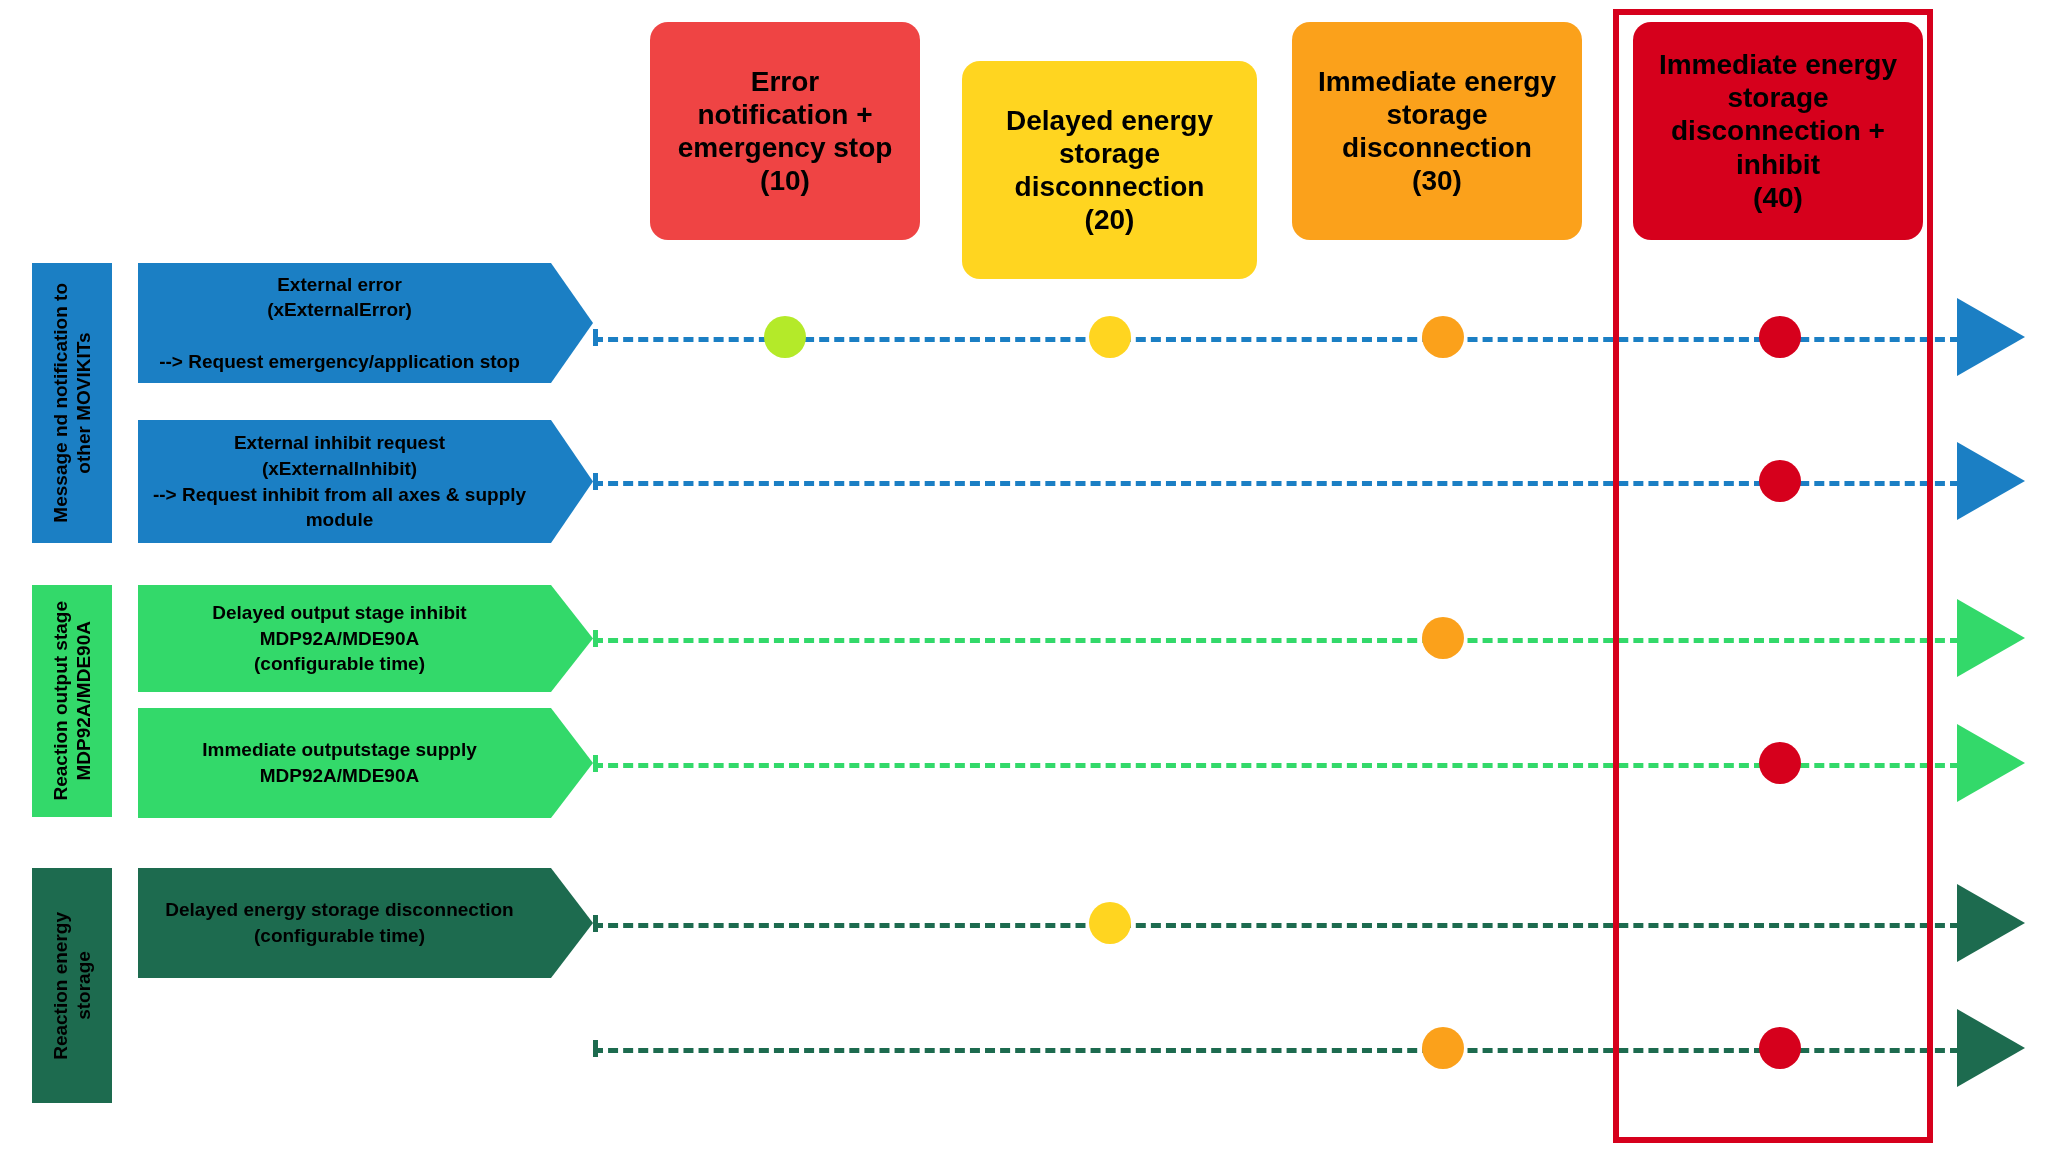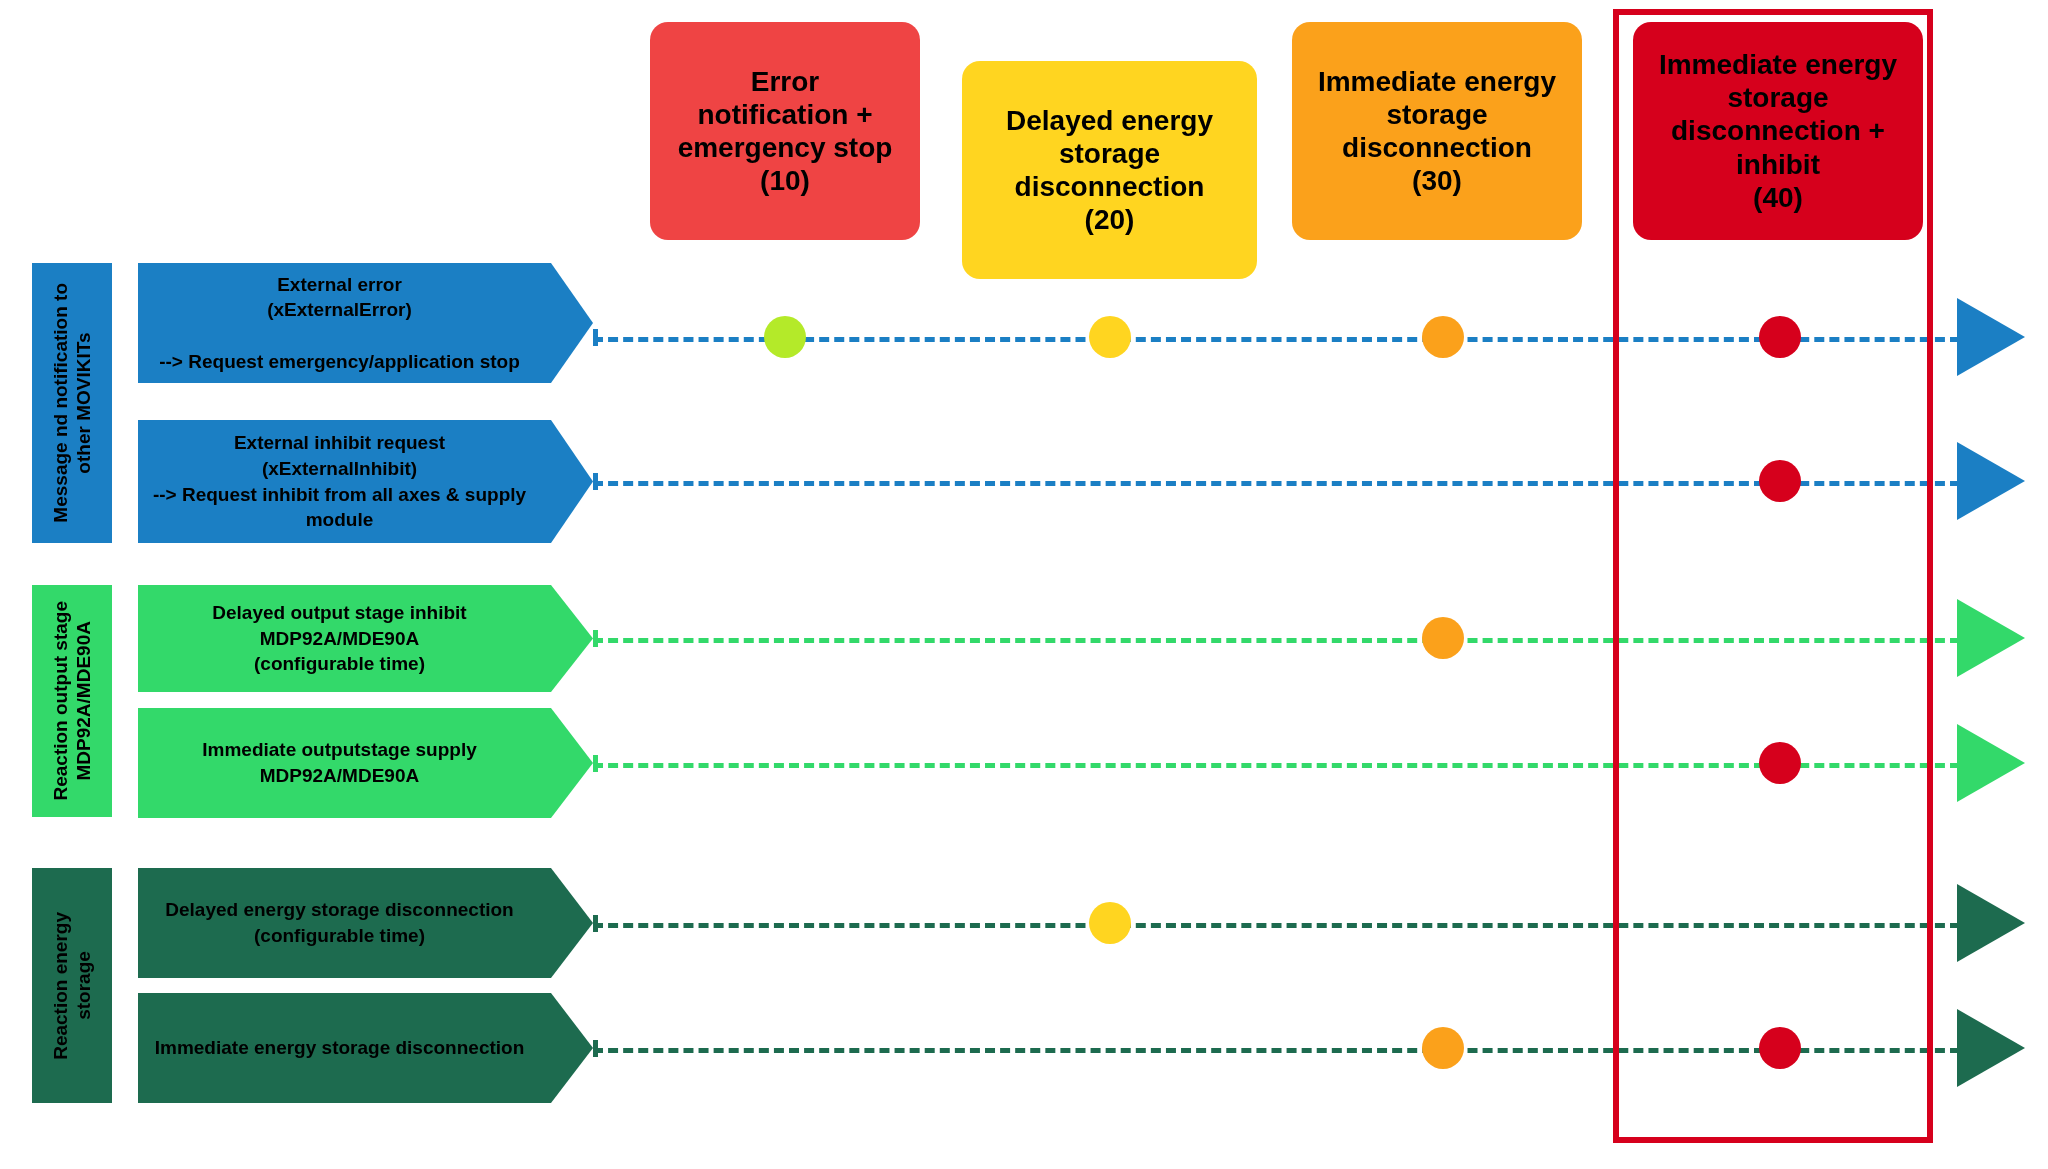--- a/index.html
+++ b/index.html
@@ -167,23 +167,20 @@
 (configurable time)</span>
   </div>
   <div class="row-chevron" style="left:138px; top:708px; width:455px; height:110px; background:#33d96a;">
     <span>Immediate outputstage supply
 MDP92A/MDE90A</span>
   </div>
   <div class="row-chevron" style="left:138px; top:868px; width:455px; height:110px; background:#1d6b4f;">
     <span>Delayed energy storage disconnection
 (configurable time)</span>
   </div>
-  <div class="row-chevron" style="left:138px; top:993px; width:455px; height:110px; background:#1d6b4f;">
-    <span>Immediate energy storage disconnection</span>
-  </div>
 
   <div class="conn-line" style="left:593px; top:337px; width:1367px; border-top-color:#1b7fc4;"></div>
   <div class="conn-cap" style="left:593px; top:329px; height:17px; background:#1b7fc4;"></div>
 
   <div class="conn-line" style="left:593px; top:481px; width:1367px; border-top-color:#1b7fc4;"></div>
   <div class="conn-cap" style="left:593px; top:473px; height:17px; background:#1b7fc4;"></div>
 
   <div class="conn-line" style="left:593px; top:638px; width:1367px; border-top-color:#33d96a;"></div>
   <div class="conn-cap" style="left:593px; top:630px; height:17px; background:#33d96a;"></div>
 

